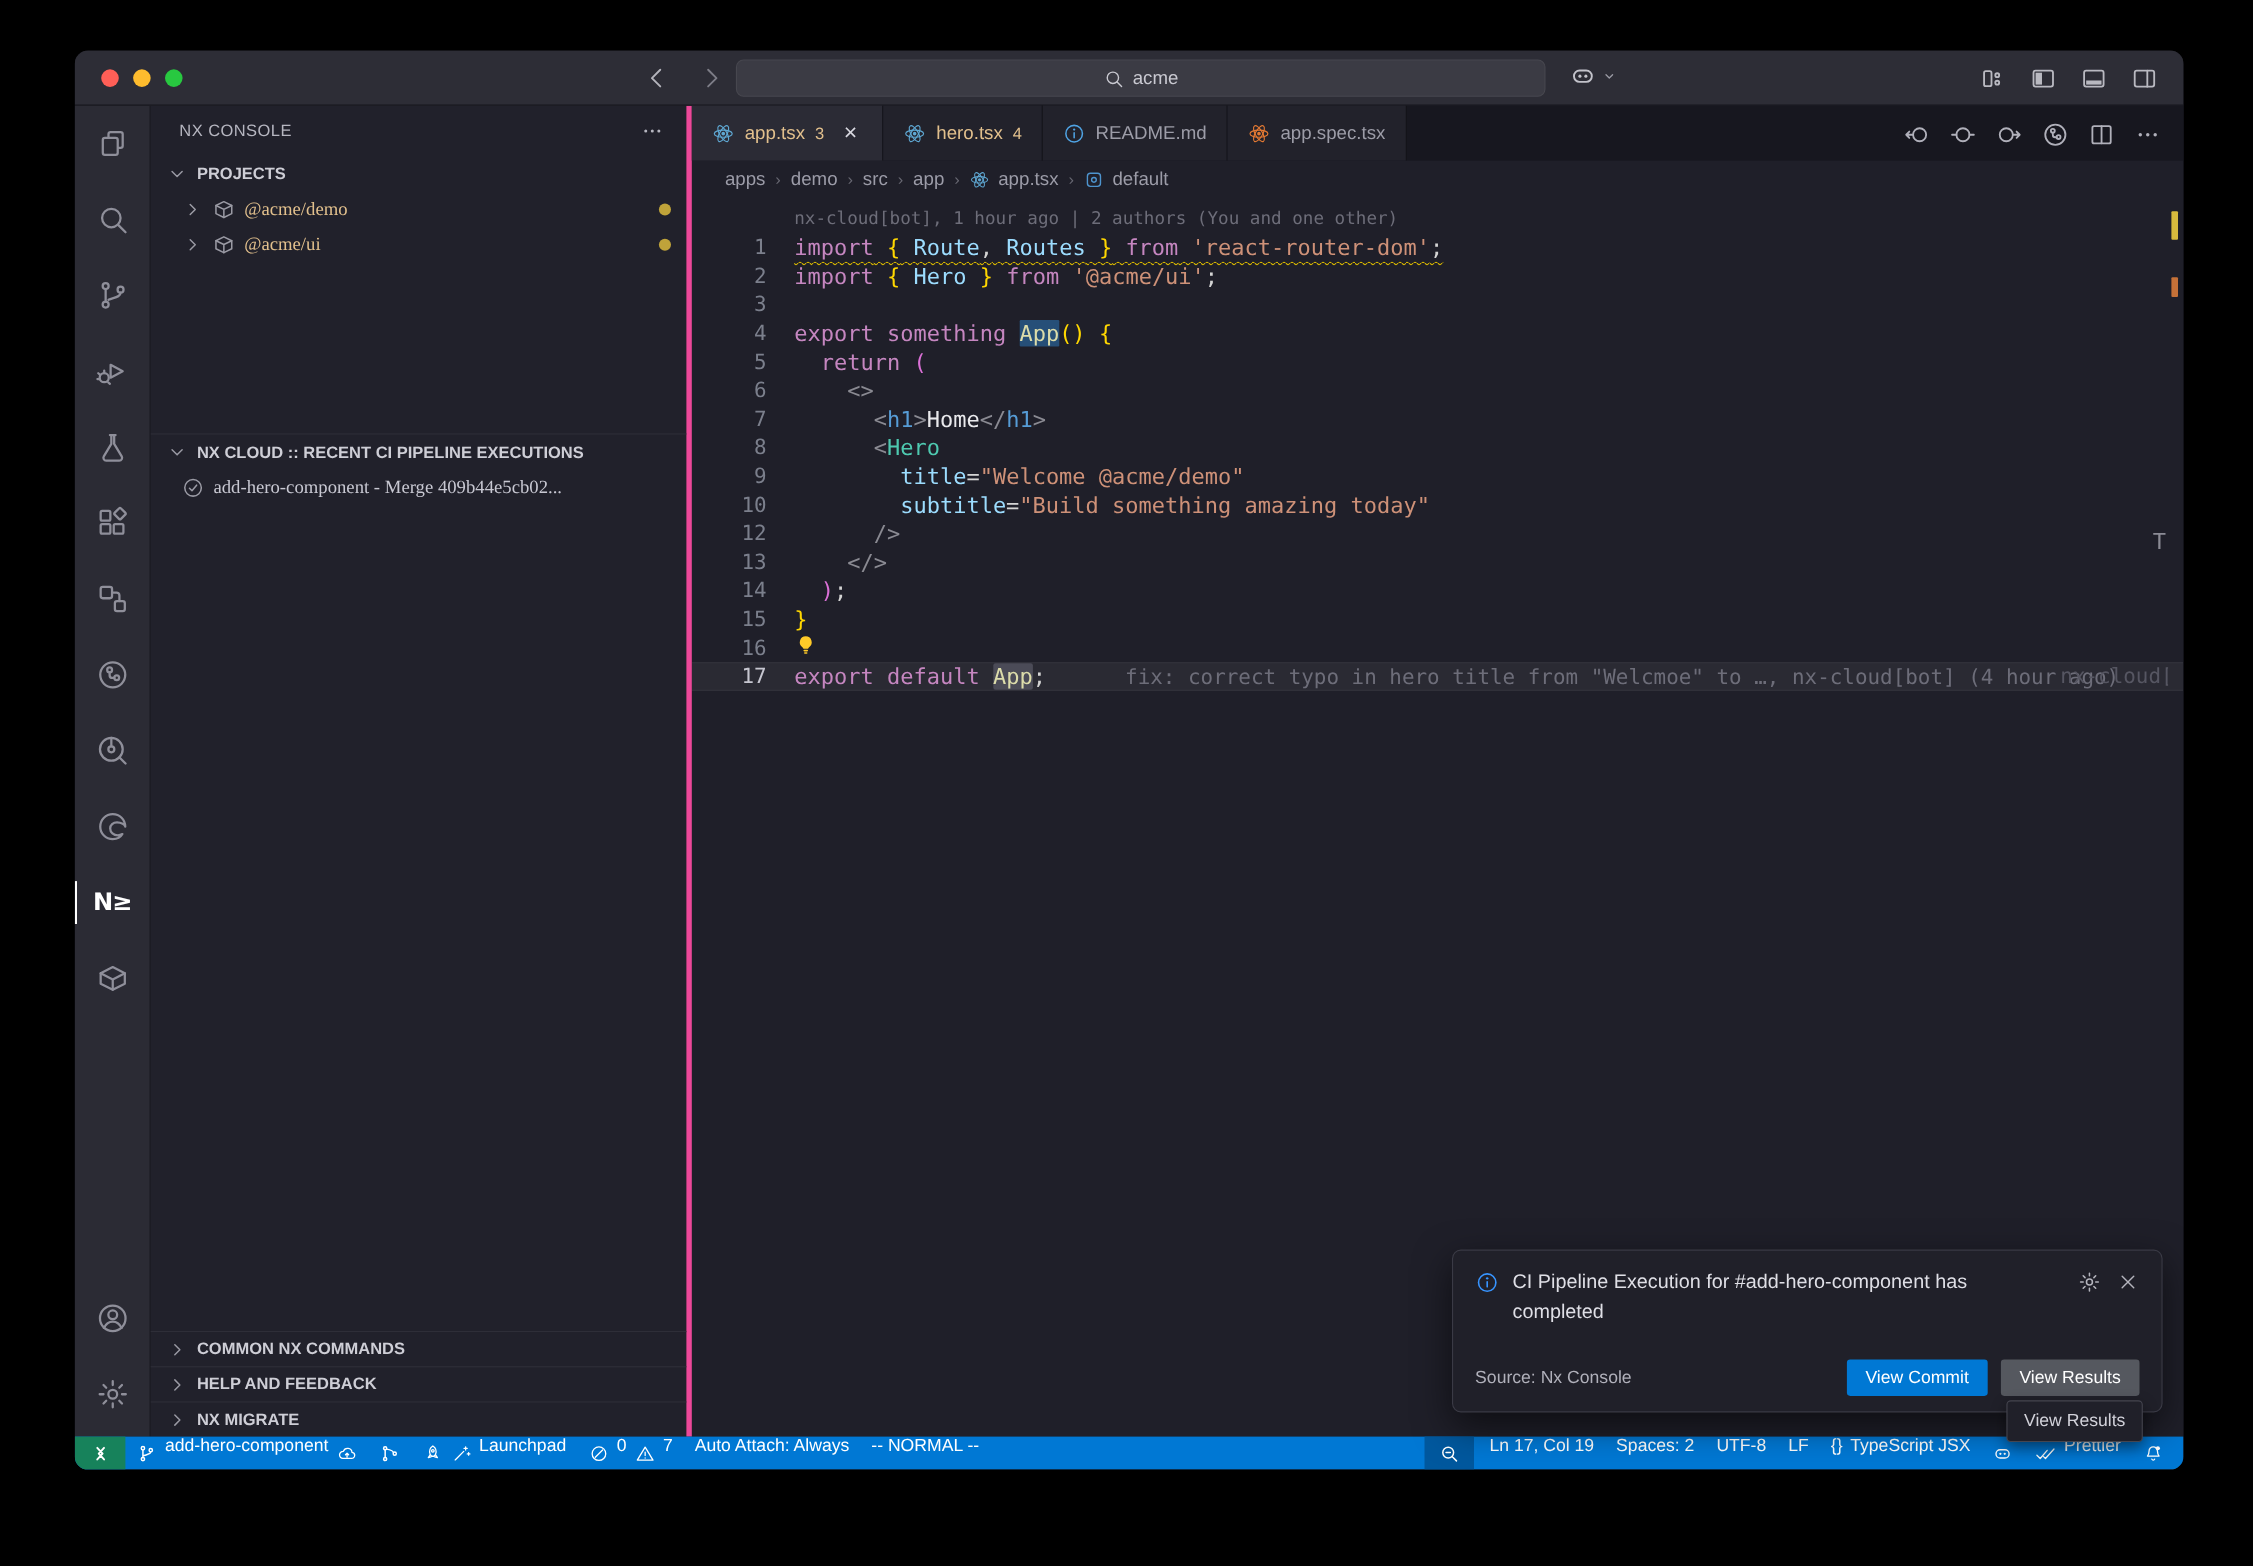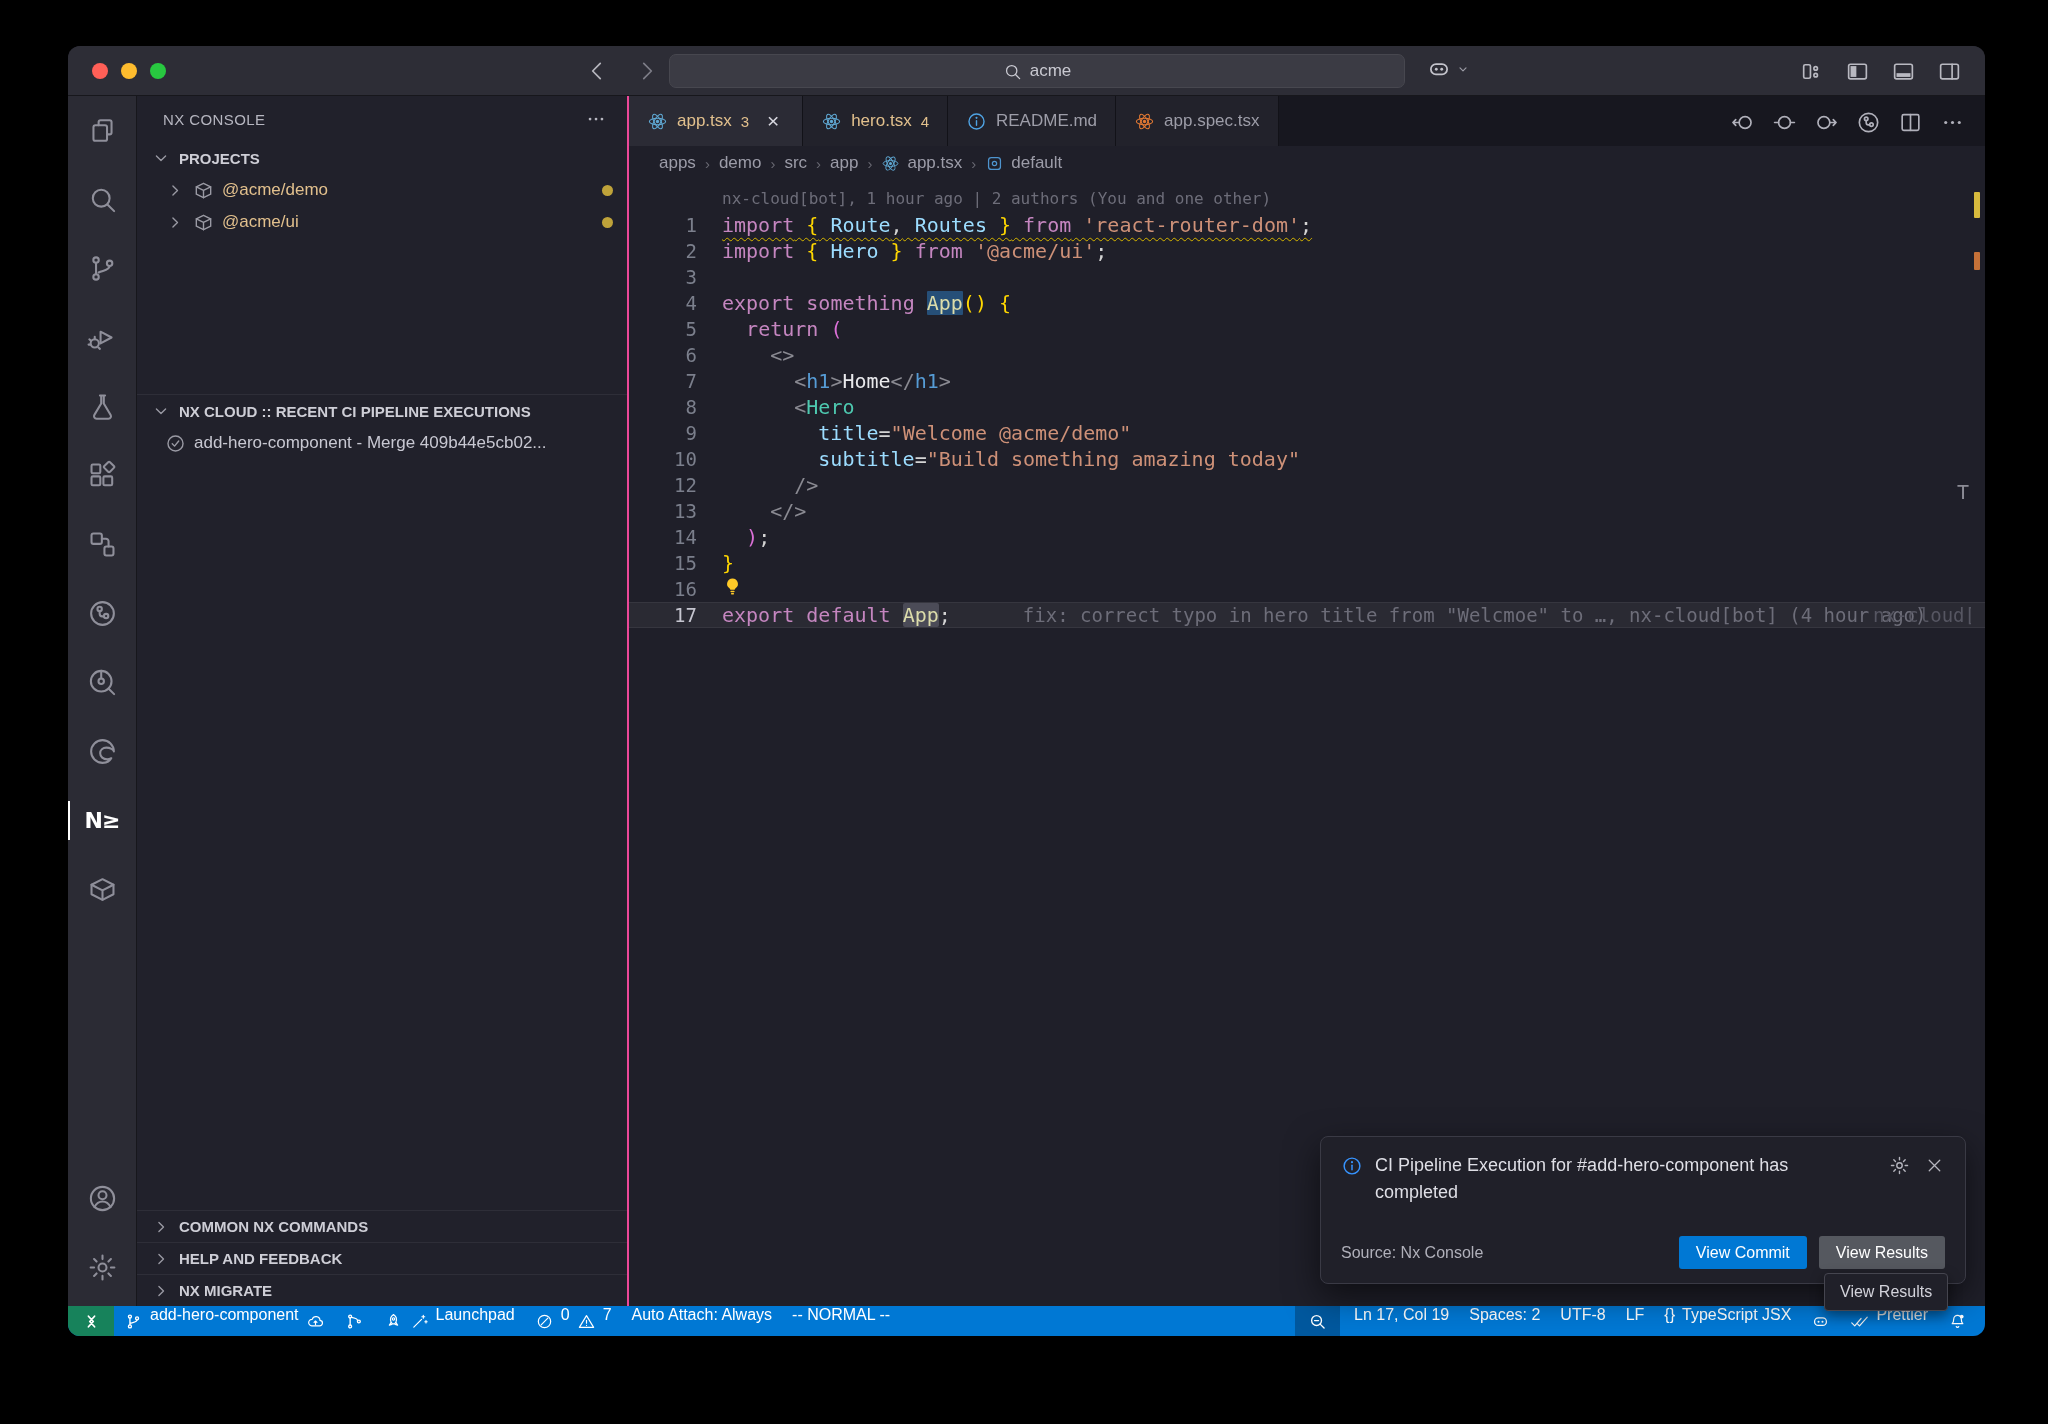--- a/index.html
+++ b/index.html
@@ -39,30 +39,30 @@
   .activitybar{width:69px;background:#2b2b34;border-right:1px solid #17171c;display:flex;
     flex-direction:column;align-items:center;padding:0 0 4px;flex:0 0 auto;}
   .ab-item{width:69px;height:69px;display:flex;align-items:center;justify-content:center;color:#8f8f9a;position:relative;cursor:pointer;}
   .ab-item .icon svg{width:31px;height:31px;}
   .ab-item.active{color:#ffffff;}
   .ab-item.active::before{content:"";position:absolute;left:0;top:15px;bottom:15px;width:2.5px;background:#fff;}
   .ab-bottom{margin-top:auto;}
   .nx-text{font-weight:700;font-size:22px;letter-spacing:-1px;font-family:"DejaVu Sans",sans-serif;}
 
   
-  .sidebar{width:492px;background:#21212b;border-right:2px solid #ec4899;display:flex;flex-direction:column;
+  .sidebar{width:492px;background:#21212b;border-right:5px solid #ec4899;display:flex;flex-direction:column;
     color:#c2c2cc;flex:0 0 auto;font-size:17px;justify-content:flex-end;}
   .sb-title{height:46px;display:flex;align-items:center;justify-content:space-between;
     padding:0 20px 0 26px;color:#b6b6c0;font-size:15px;letter-spacing:.4px;flex:0 0 auto;}
   .sb-title .icon{color:#b6b6c0;}
   .sb-row{height:32px;display:flex;align-items:center;gap:8px;padding:0 14px;flex:0 0 auto;cursor:pointer;}
   .sb-row .chev{width:20px;color:#9a9aa4;flex:0 0 auto;}
   .sb-row .chev svg{width:20px;height:20px;}
   .sb-header-label{font-weight:700;font-size:15px;color:#ceced6;white-space:nowrap;}
-  .sb-item{padding-left:28px;}
+  .sb-item{padding-left:28px;font-family:Liberation Serif, serif;}
   .sb-item .icon{color:#9a9aa4;}
   .sb-item .icon svg{width:21px;height:21px;}
   .proj-label{color:#e2c08d;}
   .mod-dot{margin-left:auto;width:11px;height:11px;border-radius:50%;background:#bfa33a;flex:0 0 auto;}
   .sb-spacer{height:156px;flex:0 0 auto;}
   .sb-cloud{border-top:1px solid #2e2e38;}
   .c-green{color:#53b96a;}
   .cloud-label{color:#c8c8d2;white-space:nowrap;overflow:hidden;}
   .sb-bottom{margin-top:auto;}
   .sb-bottom .sb-row{border-top:1px solid #2e2e38;}

